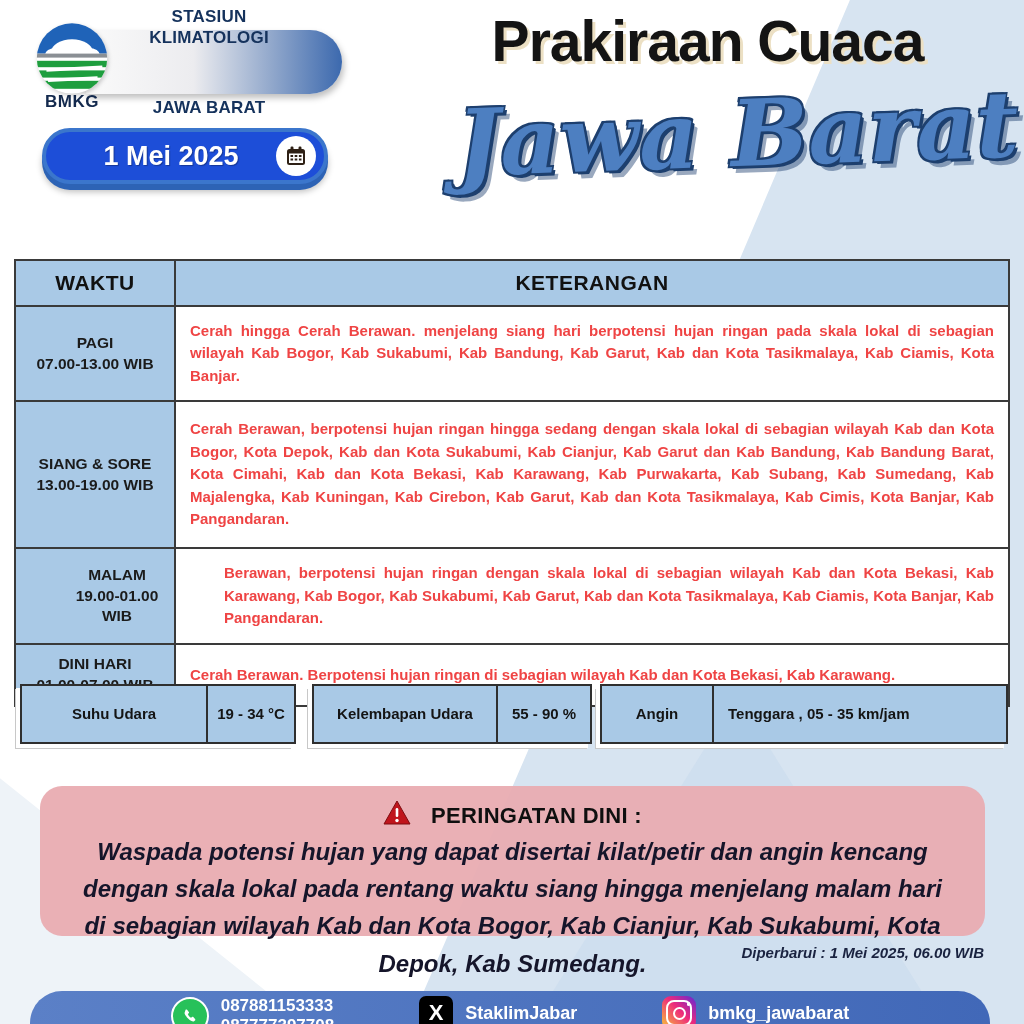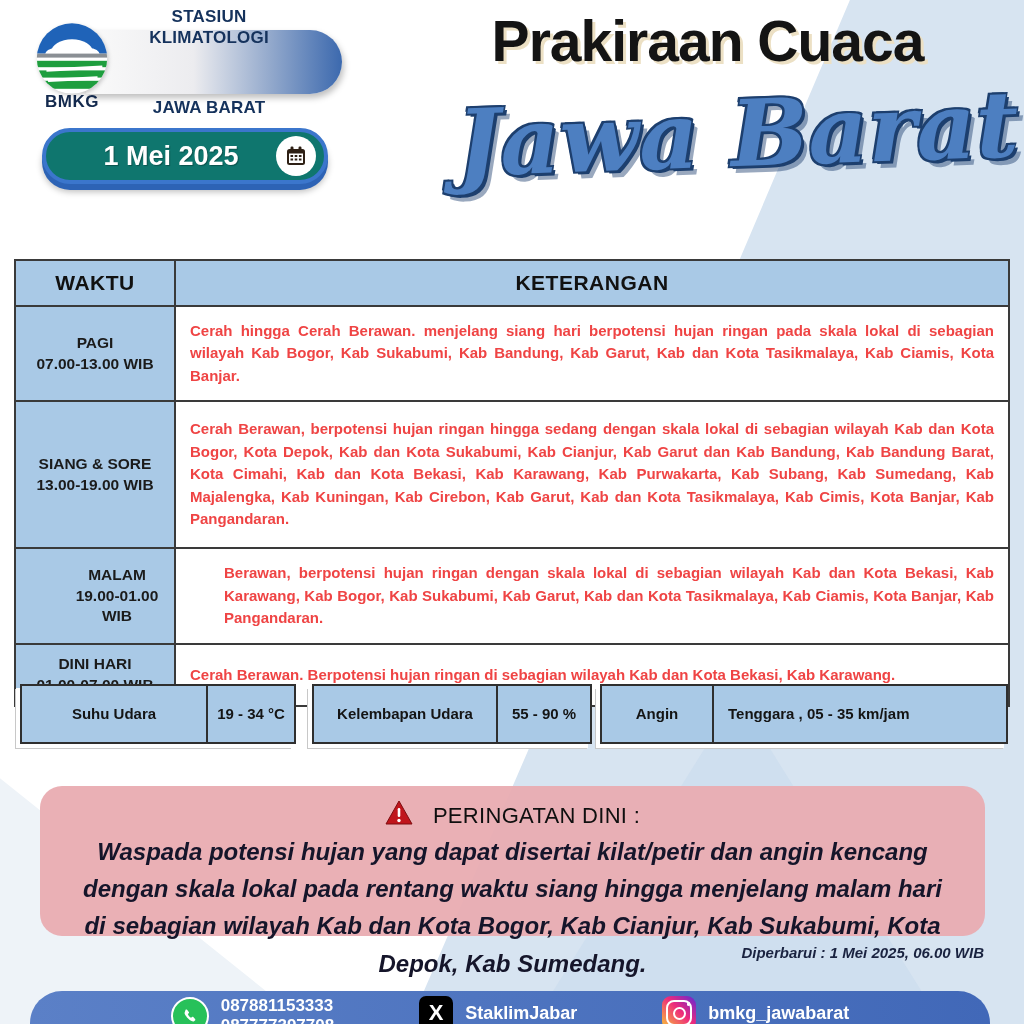--- a/index.html
+++ b/index.html
@@ -34,21 +34,21 @@
     font-weight:bold; font-size:17px; line-height:1.25; color:#15325c;
     letter-spacing:.2px;
     gap:48px;
   }
   .logo-wrap { position:absolute; left:26px; top:20px; width:92px; text-align:center; }
   .logo-wrap svg { width:80px; height:80px; display:block; margin:0 auto;
     filter:drop-shadow(1px 2px 2px rgba(0,0,0,.2)); }
   .logo-label { font-weight:bold; font-size:17px; color:#13294d; margin-top:-8px; letter-spacing:.5px; }
   .date-badge {
     position:absolute; left:42px; top:128px; width:286px; height:56px;
-    border-radius:30px; background:#0f766e; border:4px solid #3b76cc;
+    border-radius:30px; background:#1d4ed8; border:4px solid #3b76cc;
     box-shadow:0 6px 0 #2d63b5, 0 8px 6px rgba(0,0,0,.25);
     display:flex; align-items:center; cursor:pointer;
   }
   .date-text { flex:1; text-align:center; color:#ffffff; font-weight:bold; font-size:27px;
     padding-left:20px; text-shadow:1px 1px 1px rgba(0,0,0,.3); }
   .cal-circle { width:40px; height:40px; border-radius:50%; background:#ffffff;
     margin-right:8px; display:flex; align-items:center; justify-content:center; }
   .title-main {
     position:absolute; left:400px; top:8px; width:615px; text-align:center;
     font-size:57px; font-weight:800; color:#141414; letter-spacing:-1px;
@@ -104,21 +104,21 @@
   #cond-angin .cond-value { flex:1; justify-content:flex-start; padding-left:14px; }
   
   .warning-box {
     position:absolute; left:40px; top:786px; width:945px; height:150px;
     background:rgba(233,172,177,.95); border-radius:22px;
     display:flex; flex-direction:column; align-items:center;
     padding-top:14px;
   }
   .warning-title {
     display:flex; align-items:center; gap:20px;
-    font-weight:400; font-size:22px; color:#0f0f0f; letter-spacing:.3px;
+    font-weight:700; font-size:22px; color:#0f0f0f; letter-spacing:.3px;
   }
   .warning-body {
     margin-top:1px; width:880px; text-align:center;
     font-style:italic; font-weight:bold; font-size:24px; line-height:1.55; color:#15152a;
   }
   .updated {
     position:absolute; right:40px; top:944px;
     font-style:italic; font-weight:bold; font-size:15px; color:#1a2340;
   }
   

